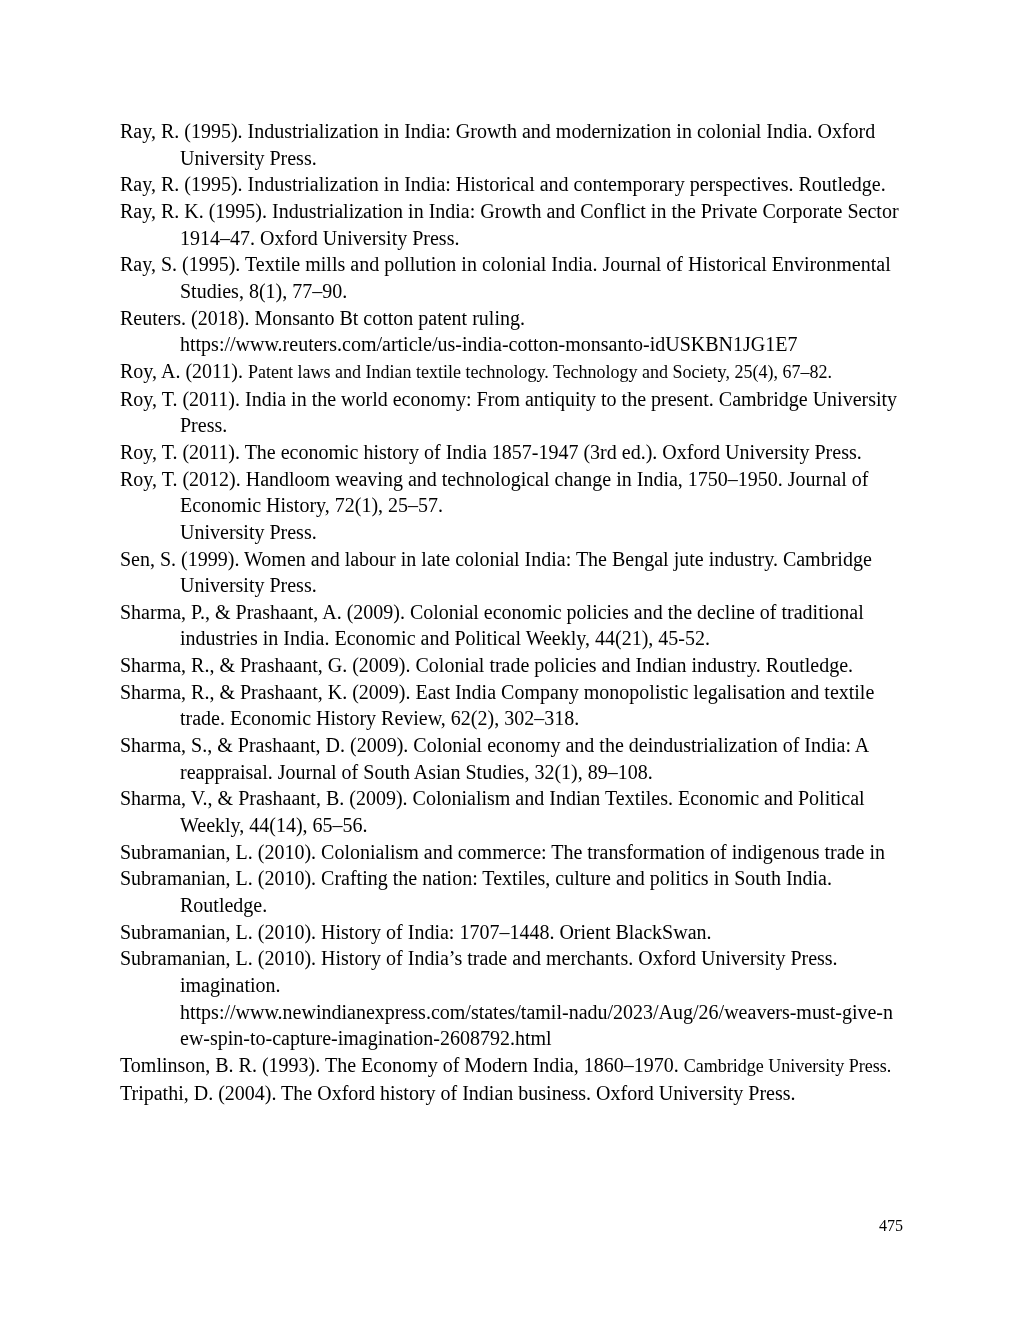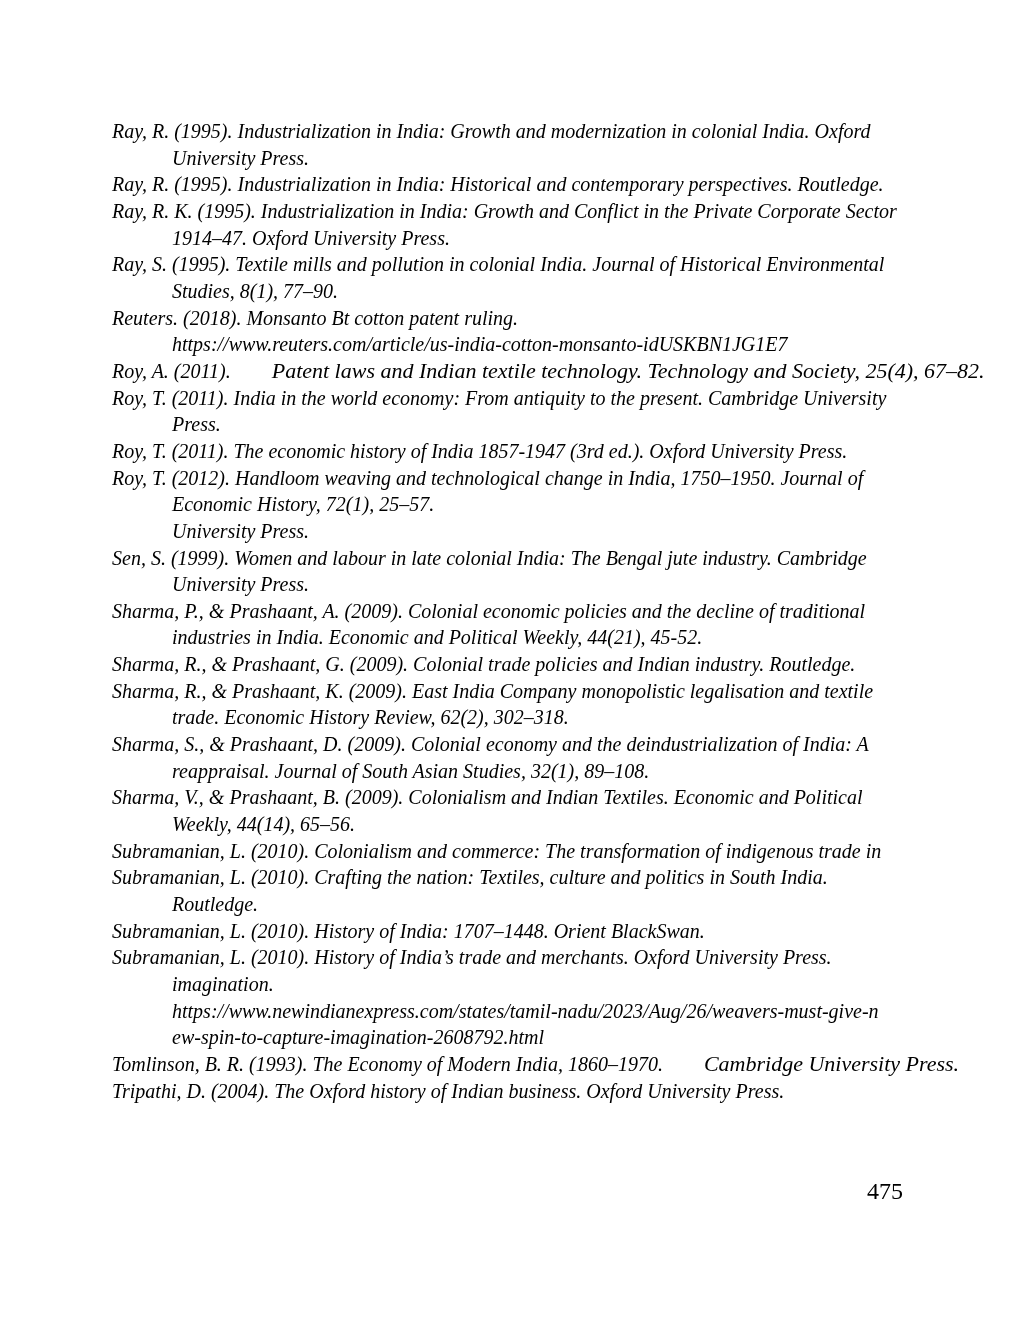--- a/index.html
+++ b/index.html
@@ -11,46 +11,44 @@
     position: relative;
     width: 1020px;
     height: 1320px;
     background: #ffffff;
     color: #000000;
     font-family: "Liberation Serif", "DejaVu Serif", serif;
     overflow: hidden;
   }
   .refs {
     position: absolute;
-    left: 112px;
+    left: 120px;
     top: 118px;
     width: 800px;
-    font-style: italic;
   }
   .ref-entry {
     margin: 0;
     padding: 0;
   }
   .ref-line {
     font-size: 20px;
     line-height: 26.65px;
     white-space: pre;
   }
   .ref-line.cont {
     padding-left: 60px;
   }
   .ref-line span.small {
-    font-size: 22px;
-    margin-left: 36px;
+    font-size: 18px;
   }
   .page-number {
     position: absolute;
-    top: 1178px;
+    top: 1213px;
     right: 117px;
-    font-size: 24px;
+    font-size: 16px;
     line-height: 26.65px;
   }
 </style>
 </head>
 <body>
 
 <div class="page">
   <div class="refs">
       <div class="ref-entry">
         <div class="ref-line"><span>Ray, R. (1995). Industrialization in India: Growth and modernization in colonial India. Oxford</span></div>

